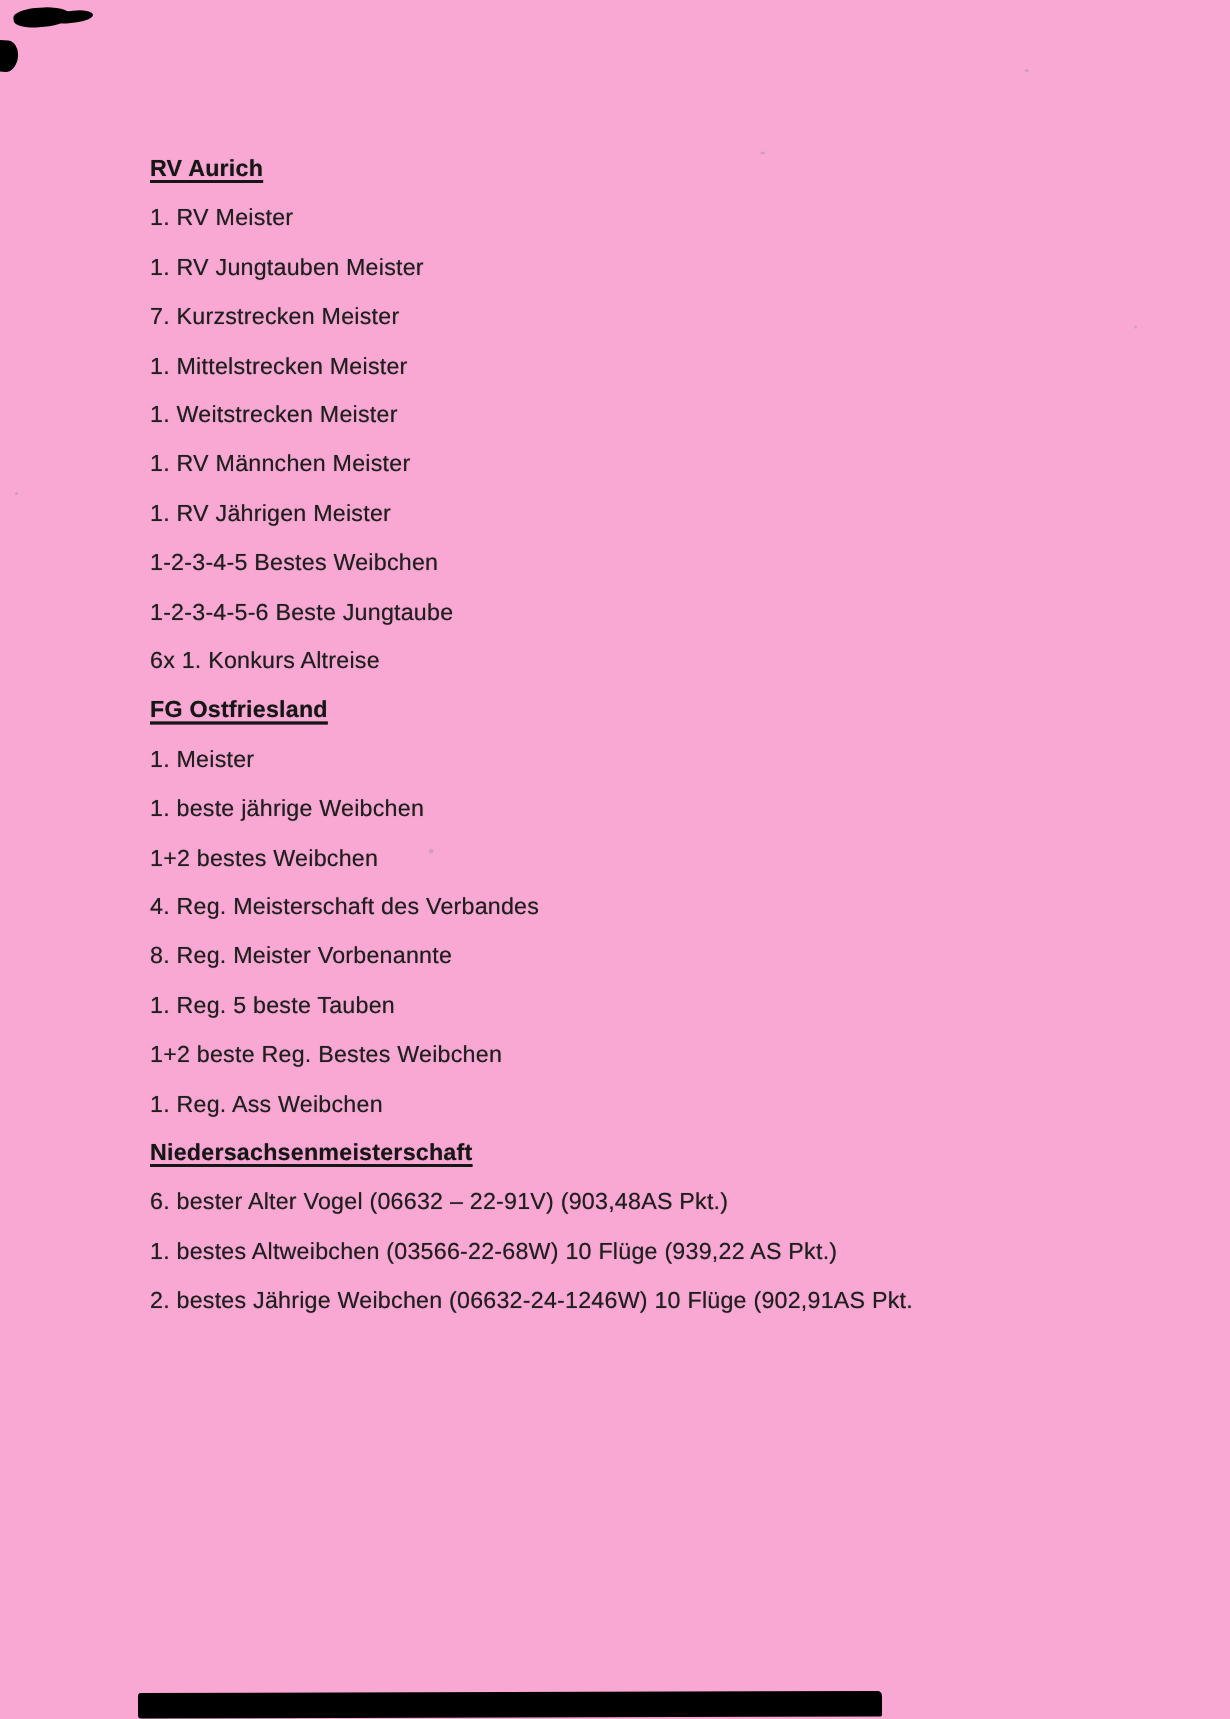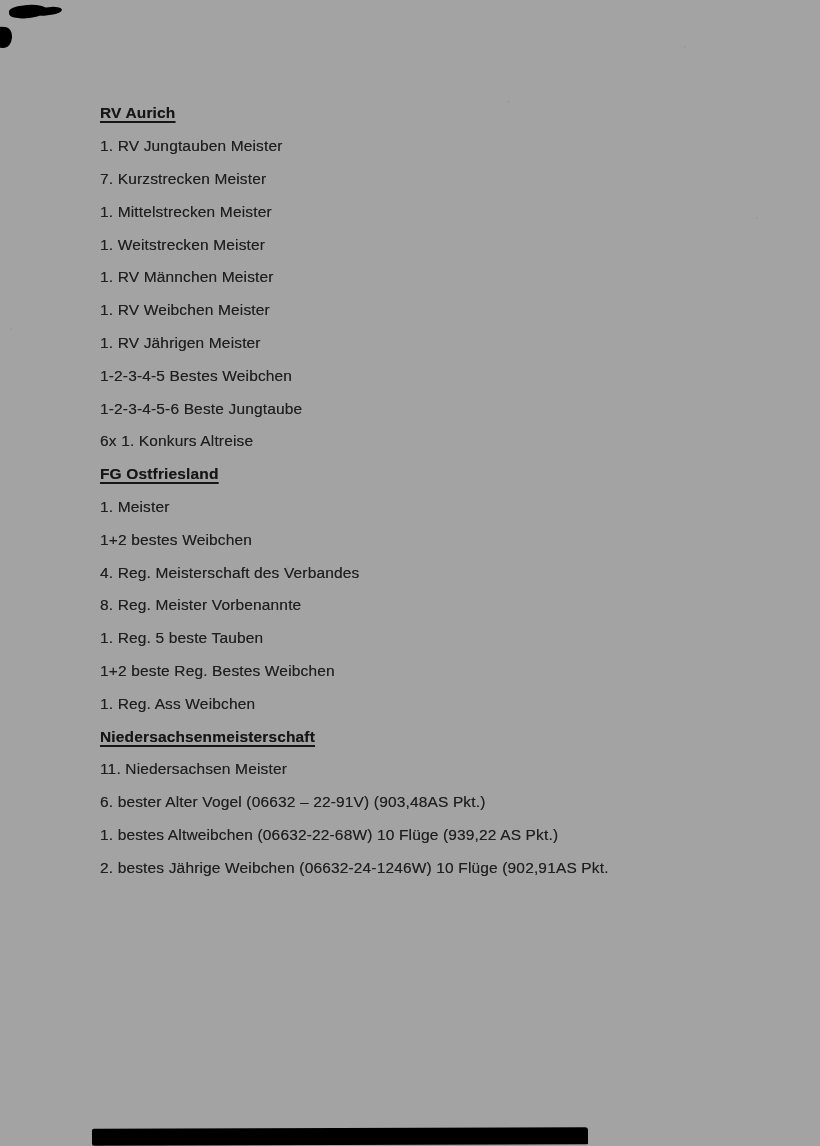--- a/index.html
+++ b/index.html
@@ -10,21 +10,21 @@
     width: 820px;
     height: 1146px;
     background: #fdfdfd;
     overflow: hidden;
     position: relative;
     font-family: "Liberation Sans", "DejaVu Sans", sans-serif;
   }
   .page {
     position: absolute;
     inset: 0;
-    background: #a3a3a3;
+    background: #f9a8d4;
   }
   .content {
     position: absolute;
     top: 97px;
     left: 100px;
     right: 40px;
   }
   .line {
     height: 32.8px;
     display: flex;
@@ -78,46 +78,46 @@
 </style>
 </head>
 <body>
 
 <div class="page">
 
   <div class="content" id="content">
       <div class="line">
         <span class="heading-text">RV Aurich</span>
       </div>
+      <div class="line">1. RV Meister</div>
       <div class="line">1. RV Jungtauben Meister</div>
       <div class="line">7. Kurzstrecken Meister</div>
       <div class="line">1. Mittelstrecken Meister</div>
       <div class="line">1. Weitstrecken Meister</div>
       <div class="line">1. RV Männchen Meister</div>
-      <div class="line">1. RV Weibchen Meister</div>
       <div class="line">1. RV Jährigen Meister</div>
       <div class="line">1-2-3-4-5 Bestes Weibchen</div>
       <div class="line">1-2-3-4-5-6 Beste Jungtaube</div>
       <div class="line">6x 1. Konkurs Altreise</div>
       <div class="line">
         <span class="heading-text">FG Ostfriesland</span>
       </div>
       <div class="line">1. Meister</div>
+      <div class="line">1. beste jährige Weibchen</div>
       <div class="line">1+2 bestes Weibchen</div>
       <div class="line">4. Reg. Meisterschaft des Verbandes</div>
       <div class="line">8. Reg. Meister Vorbenannte</div>
       <div class="line">1. Reg. 5 beste Tauben</div>
       <div class="line">1+2 beste Reg. Bestes Weibchen</div>
       <div class="line">1. Reg. Ass Weibchen</div>
       <div class="line">
         <span class="heading-text">Niedersachsenmeisterschaft</span>
       </div>
-      <div class="line">11. Niedersachsen Meister</div>
       <div class="line">6. bester Alter Vogel (06632 – 22-91V) (903,48AS Pkt.)</div>
-      <div class="line">1. bestes Altweibchen (06632-22-68W) 10 Flüge (939,22 AS Pkt.)</div>
+      <div class="line">1. bestes Altweibchen (03566-22-68W) 10 Flüge (939,22 AS Pkt.)</div>
       <div class="line">2. bestes Jährige Weibchen (06632-24-1246W) 10 Flüge (902,91AS Pkt.</div>
     </div>
 
   <div class="artifact mark-top-a"></div>
   <div class="artifact mark-top-b"></div>
   <div class="artifact mark-left"></div>
   <div class="artifact bottom-bar"></div>
   <div class="speck speck-1"></div>
   <div class="speck speck-2"></div>
   <div class="speck speck-3"></div>

